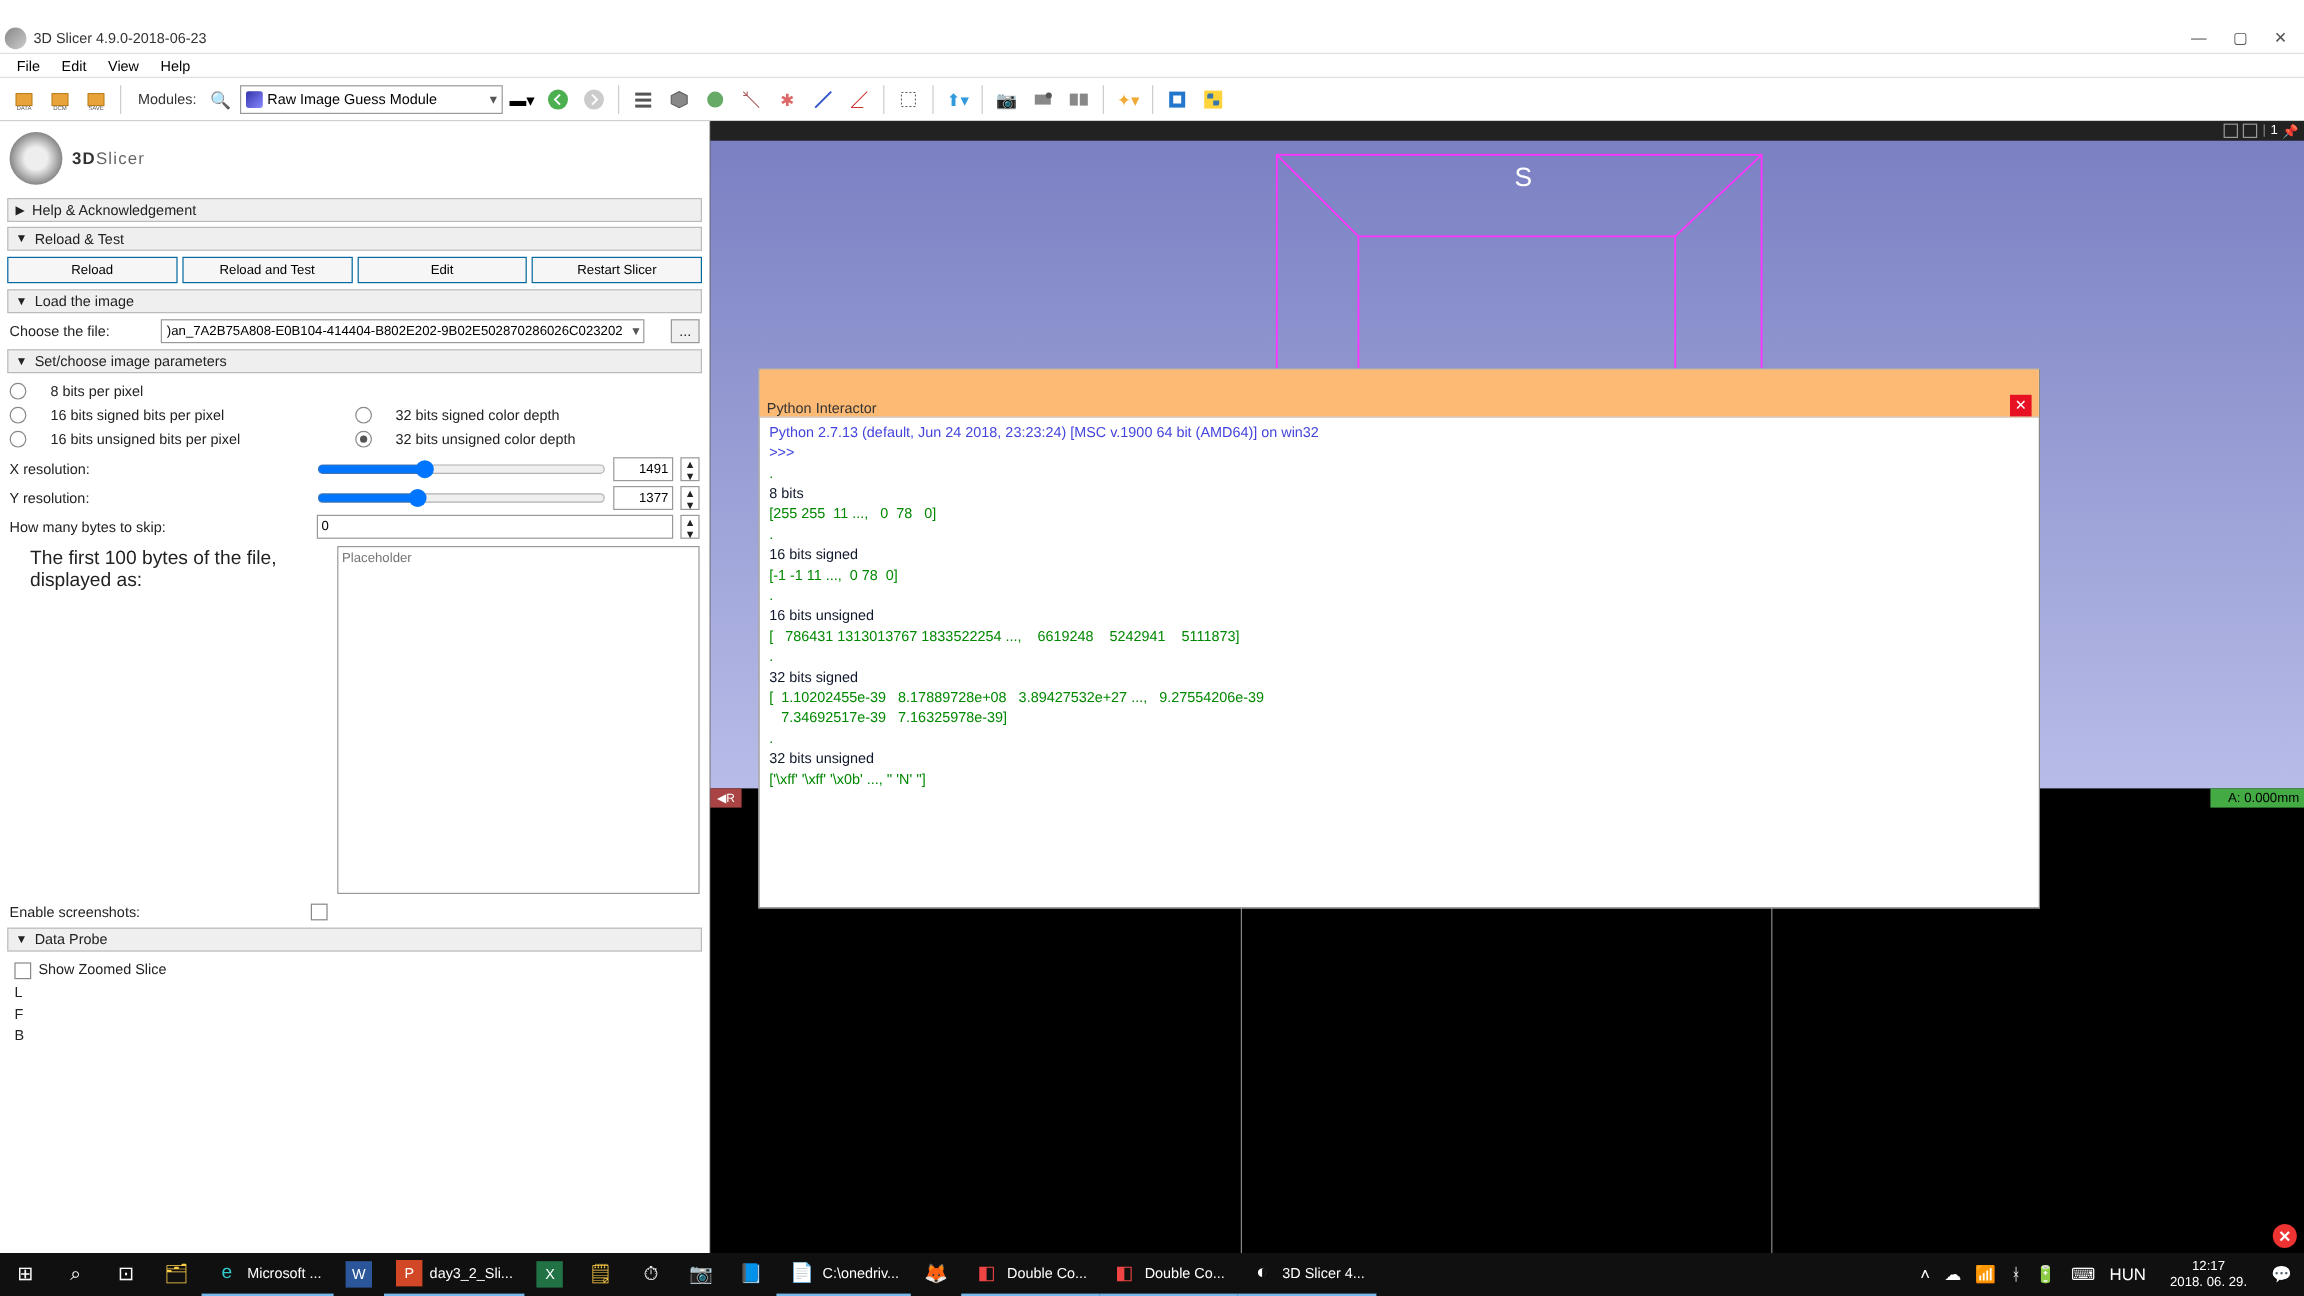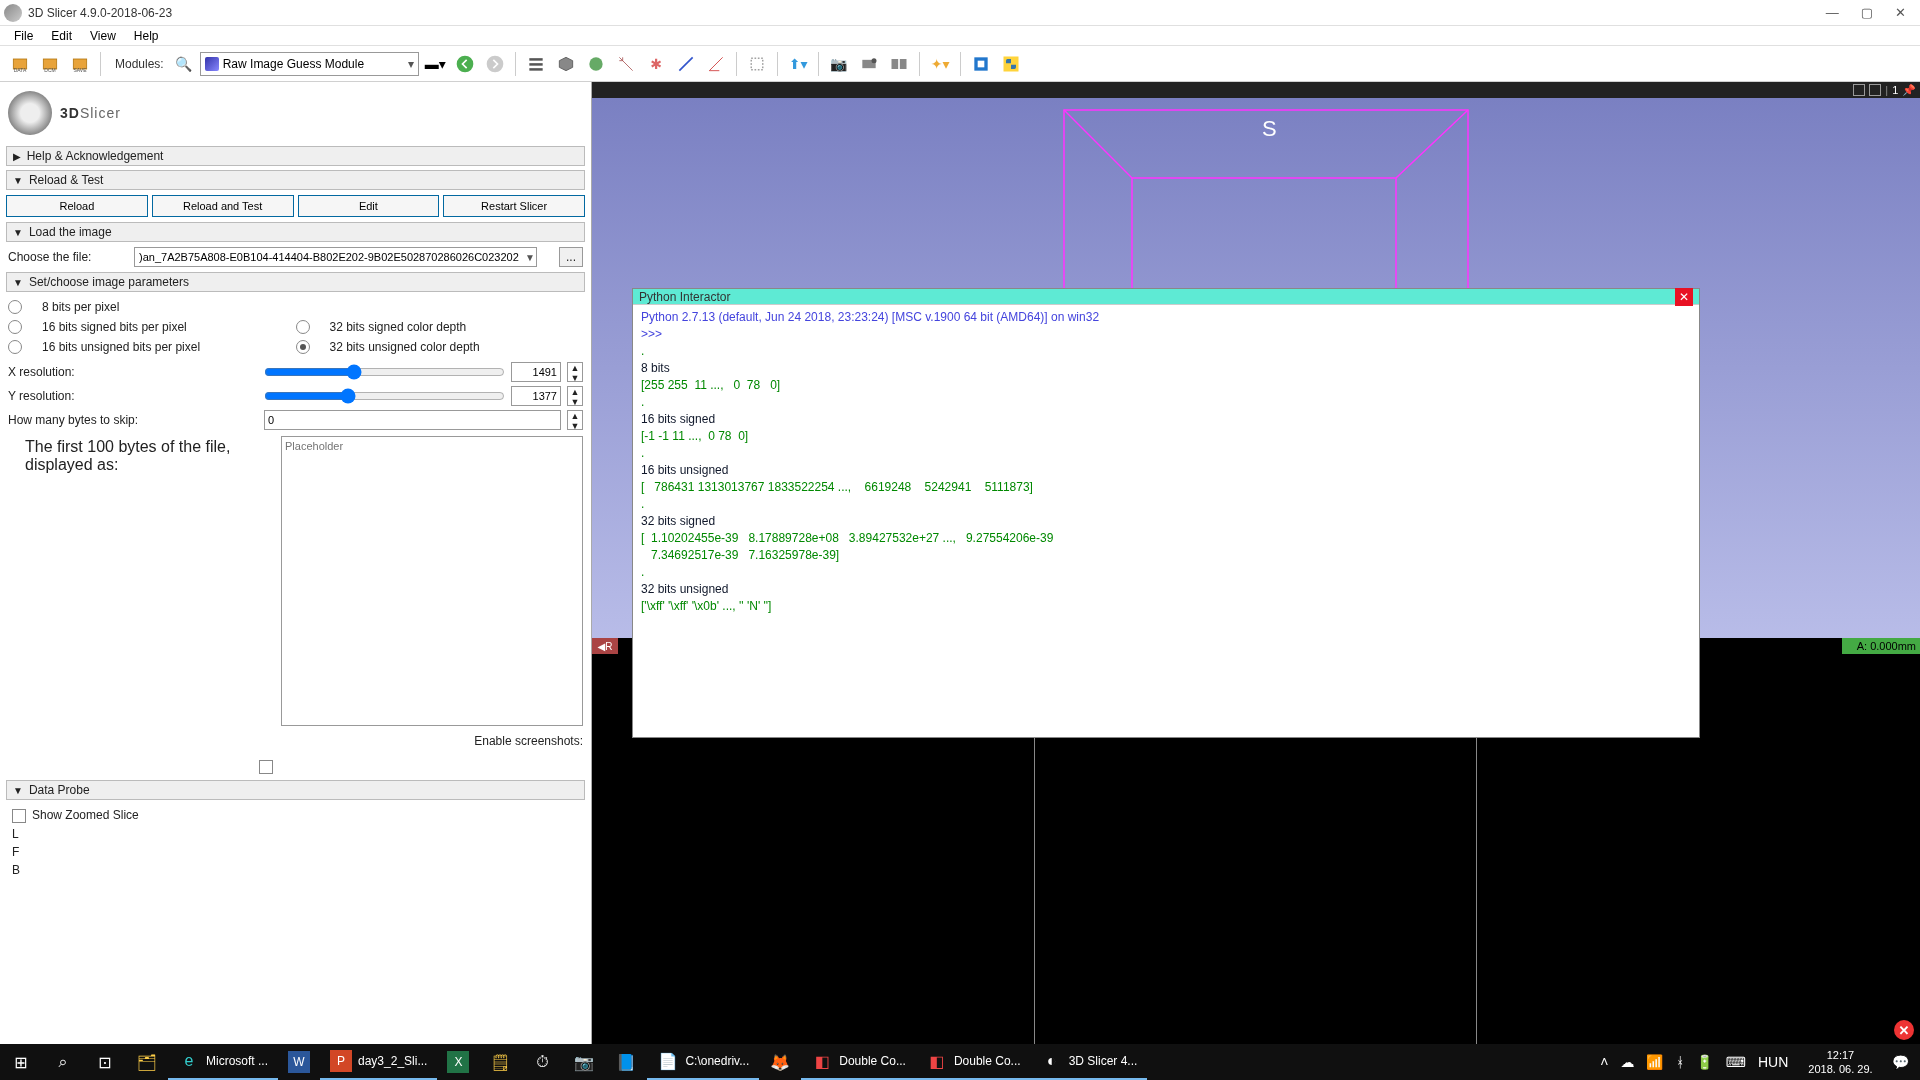--- a/index.html
+++ b/index.html
@@ -1,19 +1,19 @@
 <!DOCTYPE html>
 <html><head>
 <meta charset="utf-8">
 <style>
 * { box-sizing: border-box; margin: 0; padding: 0; font-family: "Segoe UI", Tahoma, sans-serif; }
 html, body { width: 1920px; height: 1080px; overflow: hidden; background: #fff; }
 
 
-.titlebar { height: 26px; background: #fff; display: flex; align-items: center; padding: 0 4px; font-size: 12px; color: #333; border-bottom: 1px solid #e0e0e0; }
+.titlebar { height: 26px; background: #fff; display: flex; align-items: center; padding: 0 4px; font-size: 12px; color: #333; border-bottom: 1px solid #e0e0e0; margin-top: 19px; }
 .titlebar .app-icon { width: 18px; height: 18px; border-radius: 50%; background: linear-gradient(135deg,#888,#ccc); margin-right: 6px; }
 .titlebar .win-controls { margin-left: auto; display: flex; gap: 22px; color: #555; font-size: 13px; padding-right: 10px; }
 .titlebar .win-controls span { cursor: pointer; }
 
 
 .menubar { height: 20px; display: flex; align-items: center; padding: 0 6px; font-size: 12px; gap: 2px; border-bottom: 1px solid #e0e0e0;}
 .menubar span { padding: 2px 8px; cursor: pointer; }
 
 
 .toolbar { height: 36px; display: flex; align-items: center; padding: 0 6px; gap: 2px; border-bottom: 1px solid #d0d0d0;}
@@ -58,21 +58,21 @@
 .slider-row label { flex:0 0 250px; font-size:12px;}
 .slider-row input[type=range]{ flex:1;}
 .slider-row .num { width:50px; height:20px; border:1px solid #999; font-size:11px; text-align:right; padding:0 3px;}
 .slider-row .spin { width:16px; height:20px; border:1px solid #999; font-size:9px; display:flex;flex-direction:column; cursor:pointer;}
 .slider-row .spin span{flex:1; display:flex;align-items:center;justify-content:center;}
 
 .bytes-row { display:flex; align-items:flex-start; padding:4px 8px; gap:6px;}
 .bytes-row label { flex:0 0 250px; font-size:16px; padding-top:2px;margin-left:17px;}
 .bytes-row textarea { flex:1; height:290px; border:1px solid #999; font-size:11px; padding:3px; resize:none; font-family:inherit;}
 
-.enable-row { display:flex; align-items:flex-end; padding:4px 8px; gap:6px;flex-direction:column;}
+.enable-row { display:flex; align-items:center; padding:4px 8px; gap:6px;}
 .enable-row .cb { width:14px; height:14px; border:1px solid #888; background:#fff; cursor:pointer;}
 
 .dataprobe { padding:4px 12px; font-size:12px;}
 .dataprobe .cb { width:14px; height:14px; border:1px solid #888; display:inline-block; vertical-align:middle; margin-right:6px;}
 .dataprobe div { padding:2px 0;}
 
 
 .view-controls { position:absolute; left:0; top:0; height:16px; right:0; background:#222; display:flex; align-items:center; gap:4px; padding:0 4px; font-size:11px; z-index:1;}
 .view-controls .sq { width:12px;height:12px;border:1px solid #999; cursor:pointer;}
 .view-controls .num1 { color:#fff;}
@@ -85,21 +85,21 @@
 .view-3d .s-label { position:absolute; left:670px; top:18px; color:#fff; font-size:22px;}
 
 .green-bar { position:absolute; left:1250px; top:556px; right:0; height:16px; background:#4a4; display:flex; align-items:center; justify-content:flex-end; padding-right:4px; font-size:11px; color:#000; z-index:3;}
 .red-tab { position:absolute; left:0; top:556px; width:26px; height:16px; background:#a44; color:#fff; font-size:10px; display:flex;align-items:center;justify-content:center; z-index:2;}
 
 .view-bottom { position:absolute; left:0; top:572px; right:0; bottom:0; background:#000;}
 .view-bottom .vdiv { position:absolute; top:0; bottom:0; width:1px; background:#888;}
 
 
 .pyinter { position:absolute; left:40px; top:206px; width:1068px; height:450px; background:#fff; border:1px solid #888; z-index:5;}
-.pyinter .pyhead { height:16px; background:#5eead4; border-bottom:1px solid #ccc; display:flex; align-items:center; padding:0 6px; font-size:12px; color:#333;}
+.pyinter .pyhead { height:40px; background:#fdba74; border-bottom:1px solid #ccc; display:flex; align-items:flex-end; padding:0 6px; font-size:12px; color:#333;}
 .pyinter .pyclose { margin-left:auto; width:18px; height:18px; background:#e81123; color:#fff; font-size:12px; display:flex;align-items:center;justify-content:center;cursor:pointer;}
 .pyinter .pybody { padding:4px 8px; font-family:"Consolas","Courier New",monospace; font-size:12px; line-height:16px; white-space:pre;}
 .pyinter .pybody .blue { color:#4444dd;}
 .pyinter .pybody .red { color:#0f172a;}
 .pyinter .pybody .green { color:#008800;}
 
 
 .err-circle { position:absolute; right:6px; bottom:40px; width:20px; height:20px; border-radius:50%; background:#e33; display:flex;align-items:center;justify-content:center;color:#fff;font-size:13px;font-weight:bold;}
 
 

